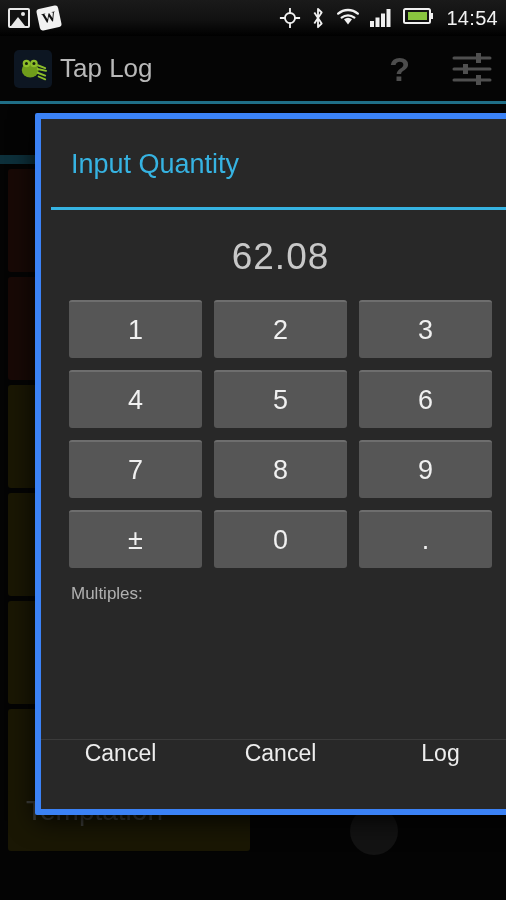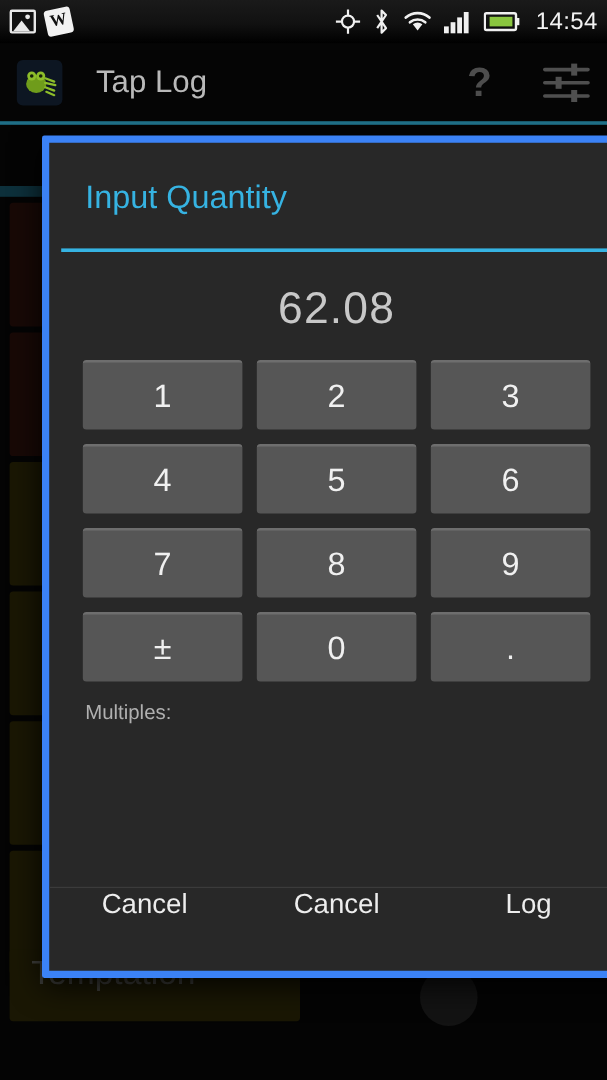--- a/index.html
+++ b/index.html
@@ -19,21 +19,21 @@
   
   #statusbar {
     position: absolute; top: 0; left: 0;
     width: 506px; height: 36px;
     background: linear-gradient(to bottom, #1a1a1a 0%, #111 55%, #000 100%);
     display: flex; align-items: center;
     padding: 0 8px;
     z-index: 5;
   }
   .sb-left { display: flex; align-items: center; gap: 8px; }
-  .sb-right { margin-left: auto; display: flex; align-items: center; gap: 9px; }
+  .sb-right { margin-left: auto; display: flex; align-items: flex-start; gap: 9px; }
   .sb-icon { display: block; }
   #sb-clock {
     color: #f2f2f2; font-size: 20px; letter-spacing: .3px;
     margin-left: 4px; font-weight: 400;
   }
   .img-icon {
     width: 22px; height: 20px; border: 2px solid #e8e8e8; border-radius: 2px;
     position: relative; overflow: hidden; background: #111;
   }
   .img-icon::after {
@@ -64,21 +64,21 @@
     border-bottom: 3px solid #1f6e86;
     z-index: 5;
   }
   #app-icon {
     width: 38px; height: 38px; border-radius: 5px;
     background: #0d1622;
     display: flex; align-items: center; justify-content: center;
     flex: none;
   }
   #app-title {
-    color: #b9b9b9; font-size: 26px; margin-left: 28px; font-weight: 400;
+    color: #b9b9b9; font-size: 26px; margin-left: 8px; font-weight: 400;
   }
   .ab-actions { margin-left: auto; display: flex; align-items: center; gap: 42px; }
   #help-icon {
     color: #4d4d4d; font-size: 34px; font-weight: bold; line-height: 1;
   }
   #settings-icon { opacity: .55; }
 
   
   #bg-content {
     position: absolute; top: 107px; left: 0;

